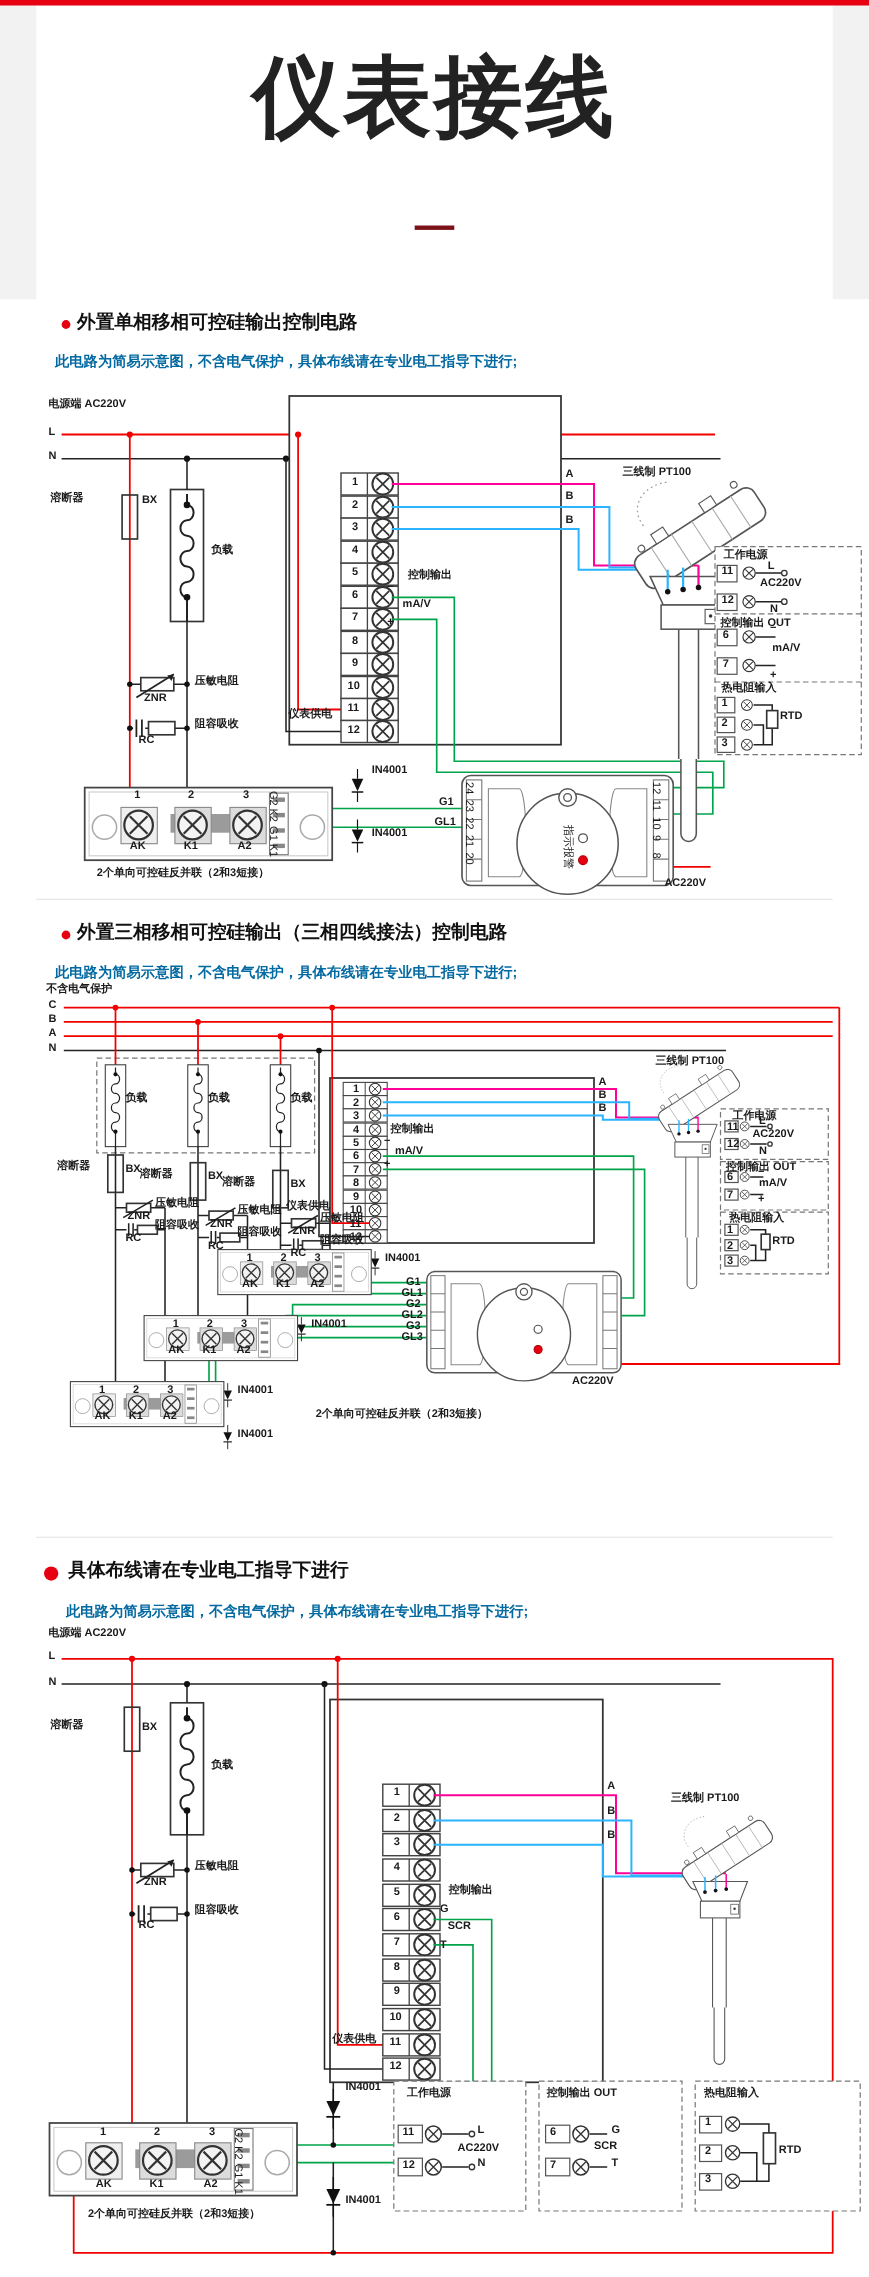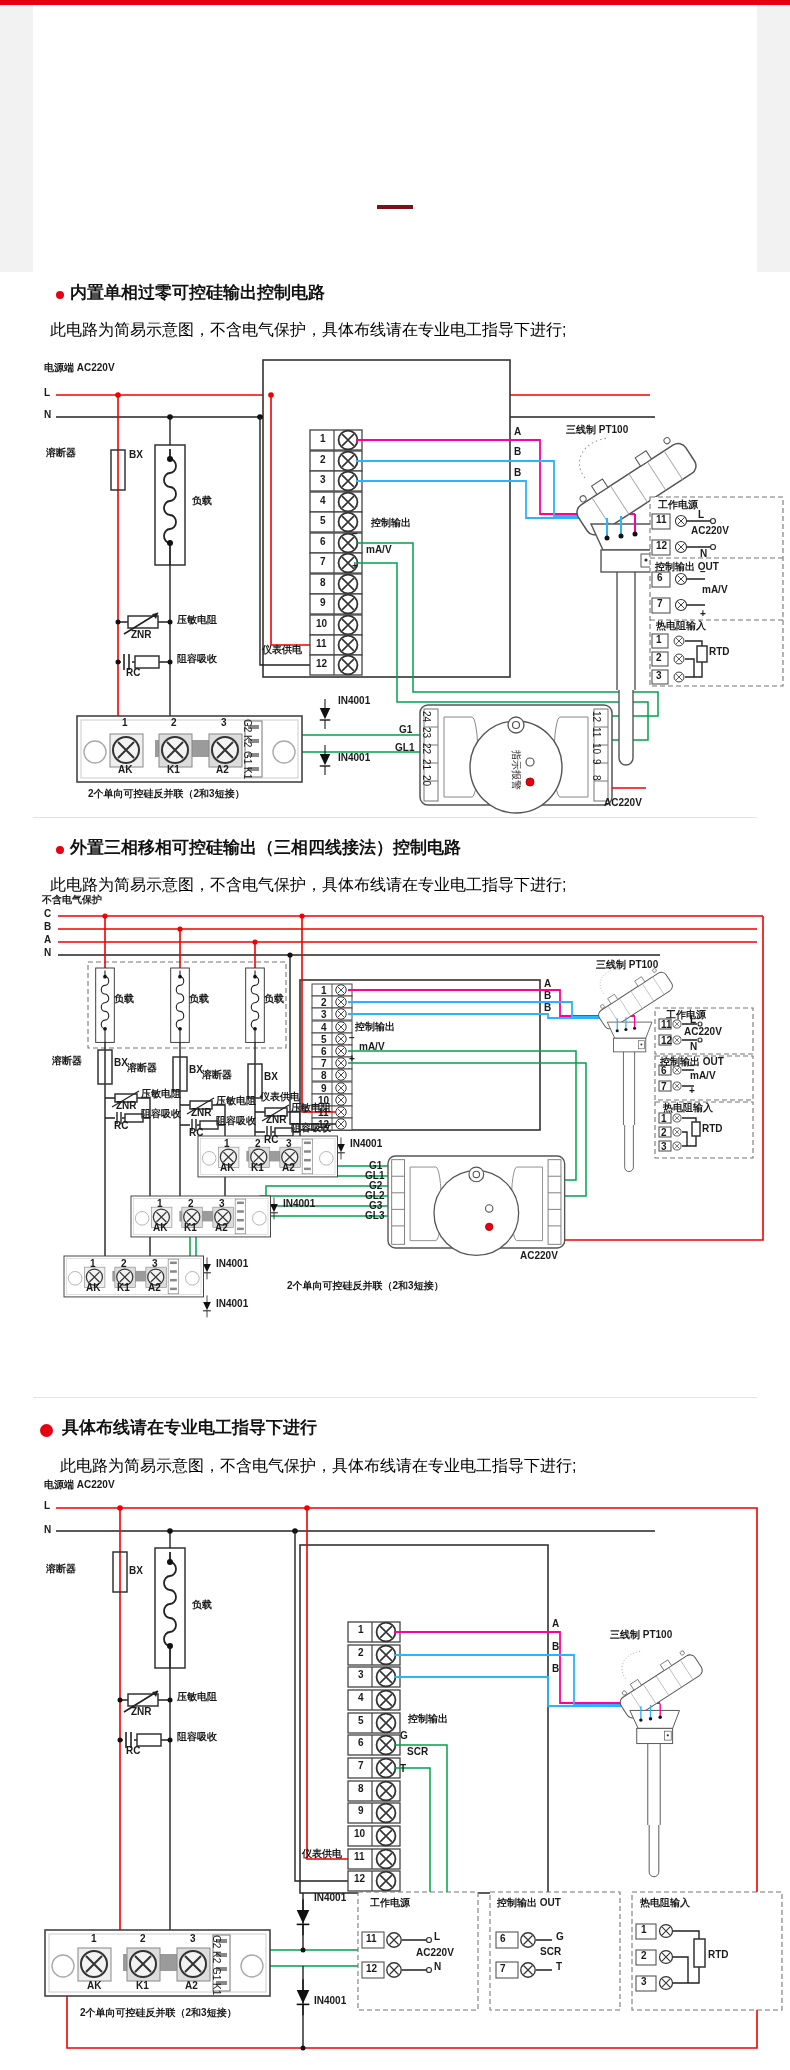--- a/index.html
+++ b/index.html
@@ -4,21 +4,21 @@
 <style>
   html,body{margin:0;padding:0;background:#fff;}
   #page{position:relative;width:790px;height:2070px;background:#ffffff;overflow:hidden;
         font-family:"Liberation Sans","DejaVu Sans",sans-serif;}
   .gutter{position:absolute;top:0;height:272px;background:#f2f2f2;}
   #topbar{position:absolute;top:0;left:0;width:790px;height:5px;background:#e60012;}
   #big-title{position:absolute;top:48px;left:0;width:790px;text-align:center;
              font-size:80px;font-weight:bold;color:#222;letter-spacing:3px;line-height:1;}
   #title-divider{position:absolute;top:205px;left:377px;width:36px;height:4px;background:#7d1118;}
   .sec-head{position:absolute;font-size:17px;font-weight:bold;color:#111;line-height:1.2;white-space:nowrap;}
-  .sec-note{position:absolute;font-size:16px;font-weight:normal;color:#000000;white-space:nowrap;}
+  .sec-note{position:absolute;font-size:13px;font-weight:bold;color:#0369a1;white-space:nowrap;}
   .bullet{position:absolute;background:#e60012;border-radius:50%;}
   .sep{position:absolute;left:33px;width:724px;height:1px;background:#e4e4e4;}
   #labels .lb{position:absolute;color:#1a1a1a;font-size:10px;line-height:1;white-space:nowrap;}
   .b{font-weight:bold;} .r{color:#e60012;}
   .s6{font-size:6.5px;} .s7{font-size:7.5px;} .s8{font-size:8.5px;} .s9{font-size:9.5px;}
   .s10{font-size:10px;} .s11{font-size:11px;} .s12{font-size:12.5px;}
   .rot{transform:rotate(90deg);transform-origin:left top;}
   svg{position:absolute;top:0;left:0;}
   .wr{stroke:#f20000;fill:none;stroke-width:1.6;}
   .wk{stroke:#222;fill:none;stroke-width:1.4;}
@@ -35,24 +35,25 @@
   .od{fill:#fff;stroke:#333;stroke-width:1.2;}
   .dr{fill:#f20000;} .dk{fill:#111;}
 </style>
 </head>
 <body>
 
 <div id="page">
   <div class="gutter" style="left:0;width:33px;"></div>
   <div class="gutter" style="left:757px;width:33px;"></div>
   <div id="topbar"></div>
+  <div id="big-title">仪表接线</div>
   <div id="title-divider"></div>
 
   <div class="bullet" style="left:56px;top:291px;width:8px;height:8px;"></div>
-  <div class="sec-head" style="left:70px;top:283px;">内置单相过零可控硅输出控制电路</div>
+  <div class="sec-head" style="left:70px;top:283px;">外置单相移相可控硅输出控制电路</div>
   <div class="sec-note" style="left:50px;top:320px;">此电路为简易示意图，不含电气保护，具体布线请在专业电工指导下进行;</div>
 
   <div class="sep" style="top:817px;"></div>
   <div class="bullet" style="left:56px;top:846px;width:8px;height:8px;"></div>
   <div class="sec-head" style="left:70px;top:838px;">外置三相移相可控硅输出（三相四线接法）控制电路</div>
   <div class="sec-note" style="left:50px;top:875px;">此电路为简易示意图，不含电气保护，具体布线请在专业电工指导下进行;</div>
 
   <div class="sep" style="top:1397px;"></div>
   <div class="bullet" style="left:40px;top:1424px;width:13px;height:13px;"></div>
   <div class="sec-head" style="left:62px;top:1418px;">具体布线请在专业电工指导下进行</div>

